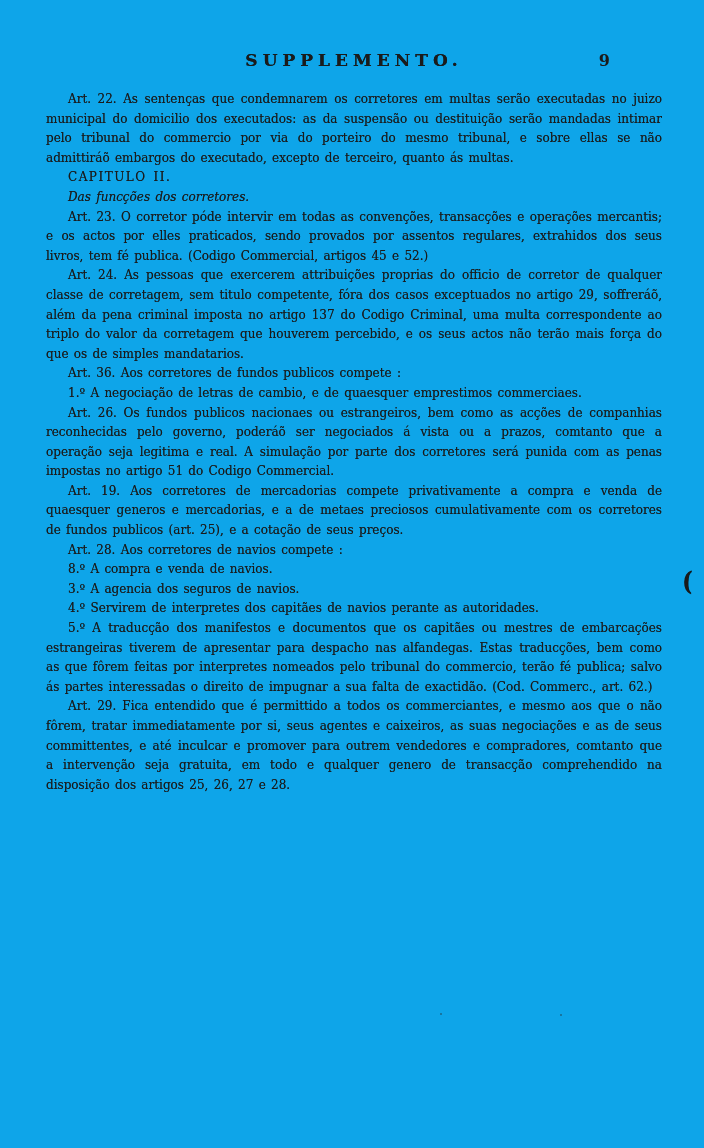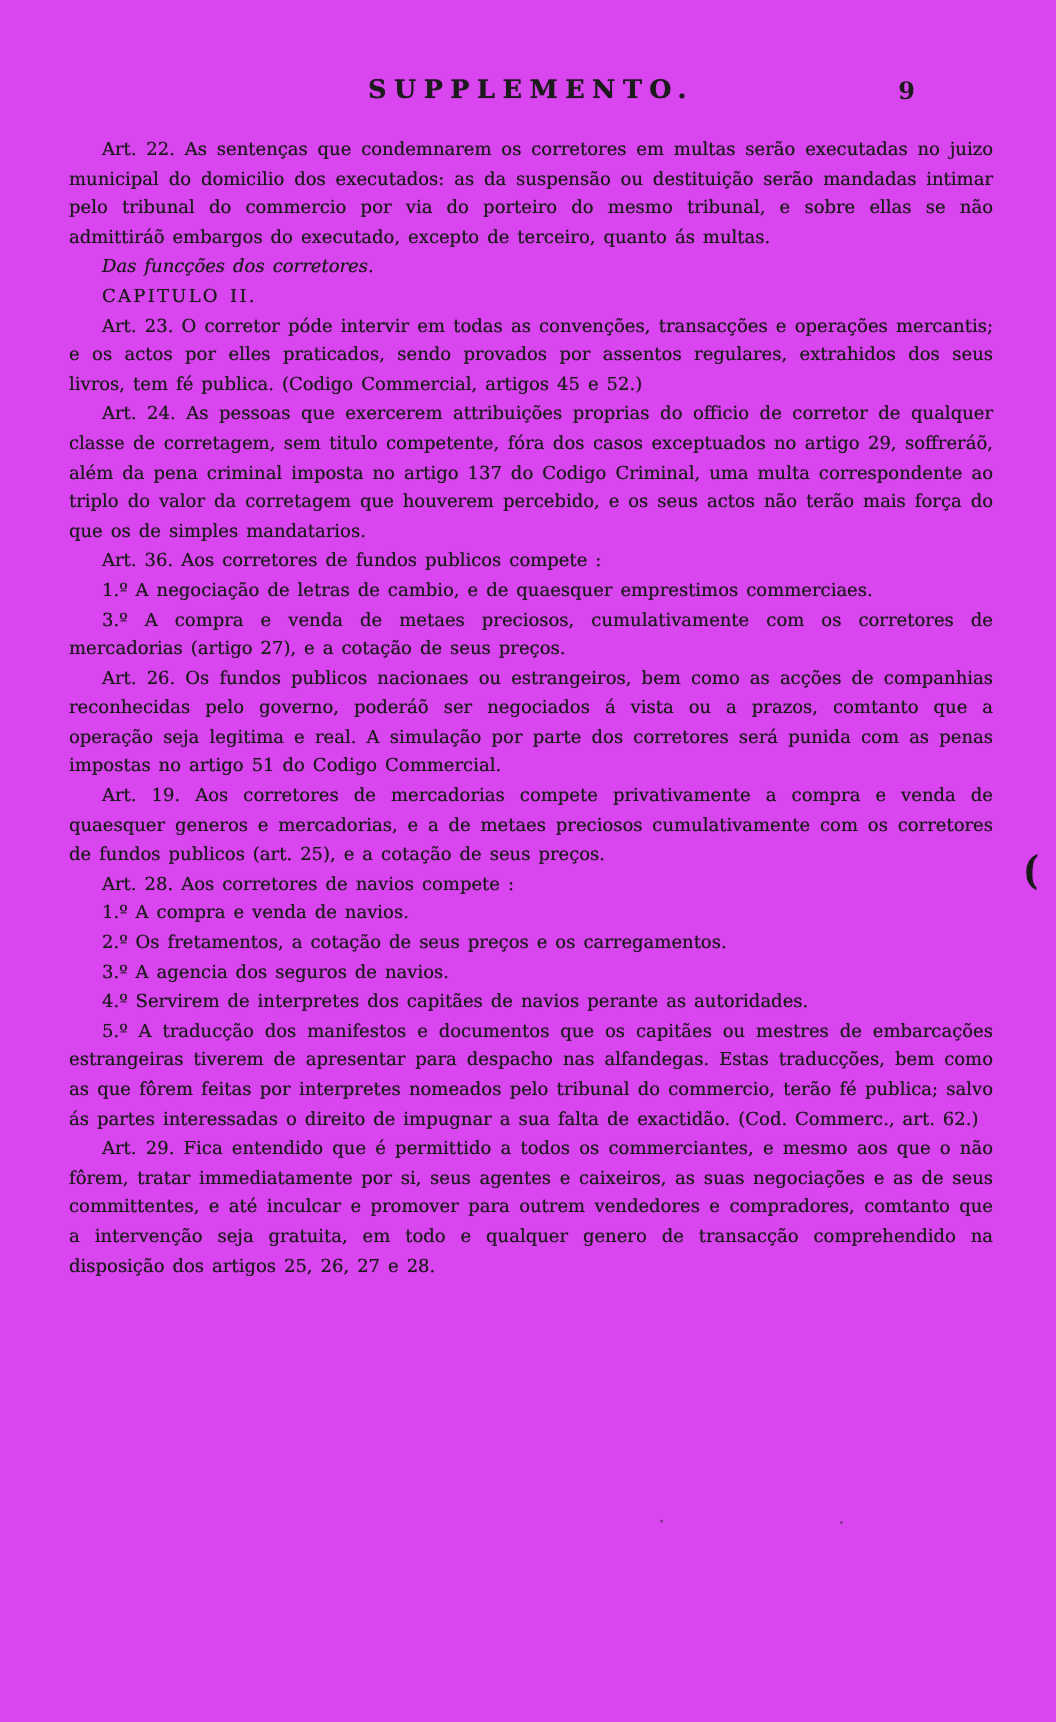--- a/index.html
+++ b/index.html
@@ -5,21 +5,21 @@
   html, body {
     margin: 0;
     padding: 0;
     background: #e8e8e4;
   }
   .sheet {
     position: relative;
     width: 704px;
     height: 1148px;
     margin: 0 auto;
-    background: #d946ef;
+    background: #0ea5e9;
     overflow: hidden;
     font-family: "DejaVu Serif", "Liberation Serif", serif;
     color: #1b1b1b;
   }
   .text-block {
     position: absolute;
     left: 46px;
     top: 50px;
     width: 616px;
   }
@@ -99,37 +99,35 @@
 
   <div class="text-block">
 
     <div class="page-header">
       <div class="journal-title">SUPPLEMENTO.</div>
       <div class="page-number">9</div>
     </div>
 
     <p class="para">Art. 22. As sentenças que condemnarem os corretores em multas serão executadas no juizo municipal do domicilio dos executados: as da suspensão ou destituição serão mandadas intimar pelo tribunal do commercio por via do porteiro do mesmo tribunal, e sobre ellas se não admittiráõ embargos do executado, excepto de terceiro, quanto ás multas.</p>
 
+    <p class="para chapter-heading">CAPITULO II.</p>
     <p class="para chapter-subheading">Das funcções dos corretores.</p>
-    <p class="para chapter-heading">CAPITULO II.</p>
 
     <p class="para">Art. 23. O corretor póde intervir em todas as convenções, transacções e operações mercantis; e os actos por elles praticados, sendo provados por assentos regulares, extrahidos dos seus livros, tem fé publica. (Codigo Commercial, artigos 45 e 52.)</p>
     <p class="para">Art. 24. As pessoas que exercerem attribuições proprias do officio de corretor de qualquer classe de corretagem, sem titulo competente, fóra dos casos exceptuados no artigo 29, soffreráõ, além da pena criminal imposta no artigo 137 do Codigo Criminal, uma multa correspondente ao triplo do valor da corretagem que houverem percebido, e os seus actos não terão mais força do que os de simples mandatarios.</p>
 
     <p class="para">Art. 36. Aos corretores de fundos publicos compete :</p>
     <p class="para">1.º A negociação de letras de cambio, e de quaesquer emprestimos commerciaes.</p>
-    <p class="para">3.º A compra e venda de metaes preciosos, cumulativamente com os corretores de mercadorias (artigo 27), e a cotação de seus preços.</p>
 
     <p class="para">Art. 26. Os fundos publicos nacionaes ou estrangeiros, bem como as acções de companhias reconhecidas pelo governo, poderáõ ser negociados á vista ou a prazos, comtanto que a operação seja legitima e real. A simulação por parte dos corretores será punida com as penas impostas no artigo 51 do Codigo Commercial.</p>
 
     <p class="para">Art. 19. Aos corretores de mercadorias compete privativamente a compra e venda de quaesquer generos e mercadorias, e a de metaes preciosos cumulativamente com os corretores de fundos publicos (art. 25), e a cotação de seus preços.</p>
 
     <p class="para">Art. 28. Aos corretores de navios compete :</p>
-    <p class="para">1.º A compra e venda de navios.</p>
-    <p class="para">2.º Os fretamentos, a cotação de seus preços e os carregamentos.</p>
+    <p class="para">8.º A compra e venda de navios.</p>
     <p class="para">3.º A agencia dos seguros de navios.</p>
     <p class="para">4.º Servirem de interpretes dos capitães de navios perante as autoridades.</p>
     <p class="para">5.º A traducção dos manifestos e documentos que os capitães ou mestres de embarcações estrangeiras tiverem de apresentar para despacho nas alfandegas. Estas traducções, bem como as que fôrem feitas por interpretes nomeados pelo tribunal do commercio, terão fé publica; salvo ás partes interessadas o direito de impugnar a sua falta de exactidão. (Cod. Commerc., art. 62.)</p>
 
     <p class="para">Art. 29. Fica entendido que é permittido a todos os commerciantes, e mesmo aos que o não fôrem, tratar immediatamente por si, seus agentes e caixeiros, as suas negociações e as de seus committentes, e até inculcar e promover para outrem vendedores e compradores, comtanto que a intervenção seja gratuita, em todo e qualquer genero de transacção comprehendido na disposição dos artigos 25, 26, 27 e 28.</p>
 
   </div>
 
   <span class="ink-smudge">(</span>
   <span class="speck s1"></span>

